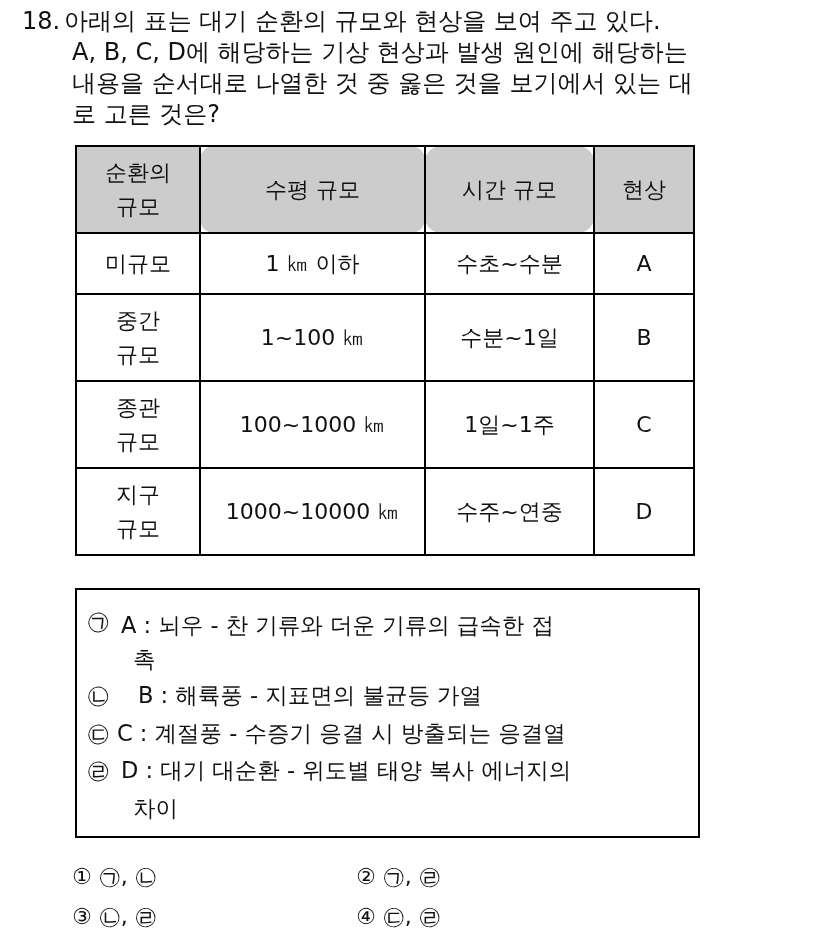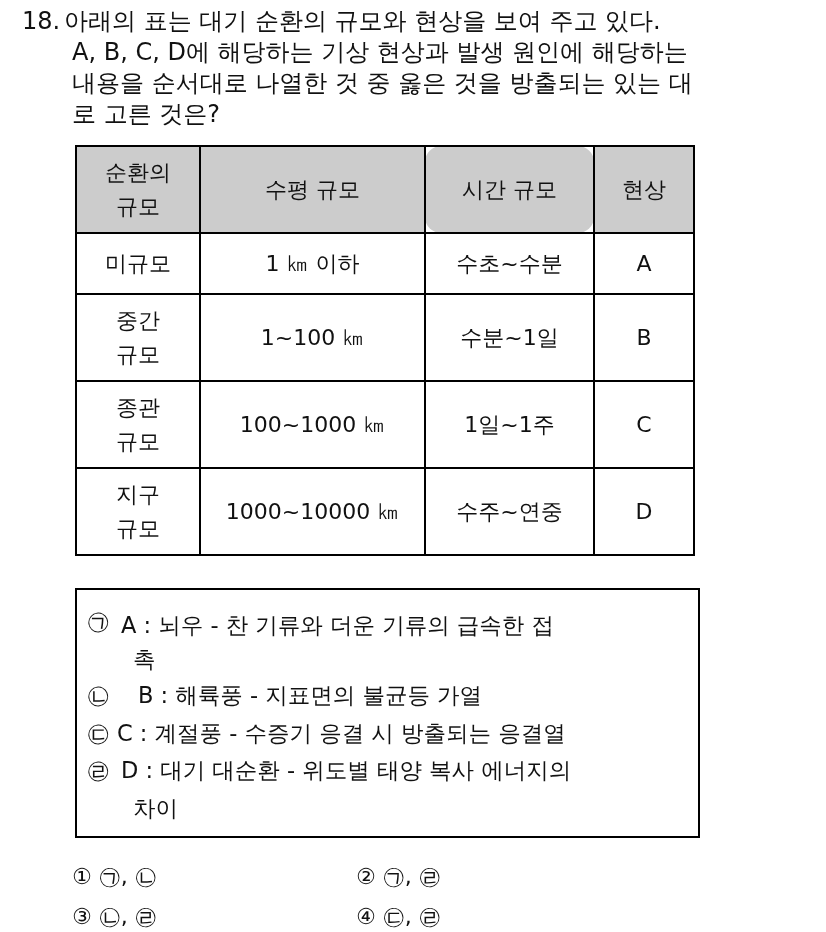--- a/index.html
+++ b/index.html
@@ -8,36 +8,36 @@
     .question { position:absolute; left:22px; top:6px; width:790px;
                 font-size:24px; line-height:31px; }
     .q-line { white-space:nowrap; }
     .q-num { display:inline-block; width:42px; }
     .q-indent { padding-left:50px; }
     table.scale { position:absolute; left:75px; top:145px; border-collapse:collapse;
                   font-size:22px; }
     table.scale td, table.scale th { border:2px solid #000; text-align:center;
                   font-weight:normal; padding:0; line-height:34px; }
     table.scale th { background:#cccccc; }
-    .c1 { width:122px; } .c2 { width:223px; } .c3 { width:167px;border-radius:16px; } .c4 { width:98px; }
+    .c1 { width:122px; } .c2 { width:223px;border-radius:14px; } .c3 { width:167px;border-radius:16px; } .c4 { width:98px; }
     .hrow { height:87px;padding-left:38px; } .r1 { height:61px; } .rr { height:87px;margin-top:40px; }
     .bogi { position:absolute; left:75px; top:588px; width:621px; height:246px;
             border:2px solid #000; font-size:22.5px; }
     .bogi-item { position:absolute; left:10px; white-space:nowrap; line-height:30px; }
     .bogi-cont { position:absolute; left:48px; white-space:nowrap; line-height:30px; }
     .choices { position:absolute; left:72px; top:862px; font-size:22px; }
     .choice { position:absolute; white-space:nowrap; }
   </style>
 </head>
 <body>
 
 <div class="question">
   <div class="q-line"><span class="q-num">18.</span><span>아래의 표는 대기 순환의 규모와 현상을 보여 주고 있다.</span></div>
   <div class="q-line q-indent">A, B, C, D에 해당하는 기상 현상과 발생 원인에 해당하는</div>
-  <div class="q-line q-indent">내용을 순서대로 나열한 것 중 옳은 것을 방출되는 있는 대</div>
+  <div class="q-line q-indent">내용을 순서대로 나열한 것 중 옳은 것을 보기에서 있는 대</div>
   <div class="q-line q-indent">로 고른 것은?</div>
 </div>
 
 <table class="scale">
   <tbody>
       <tr class="hrow">
     <th class="c1"><span>순환의</span><br><span>규모</span></th>
     <th class="c2">수평 규모</th>
     <th class="c3">시간 규모</th>
     <th class="c4">현상</th>

